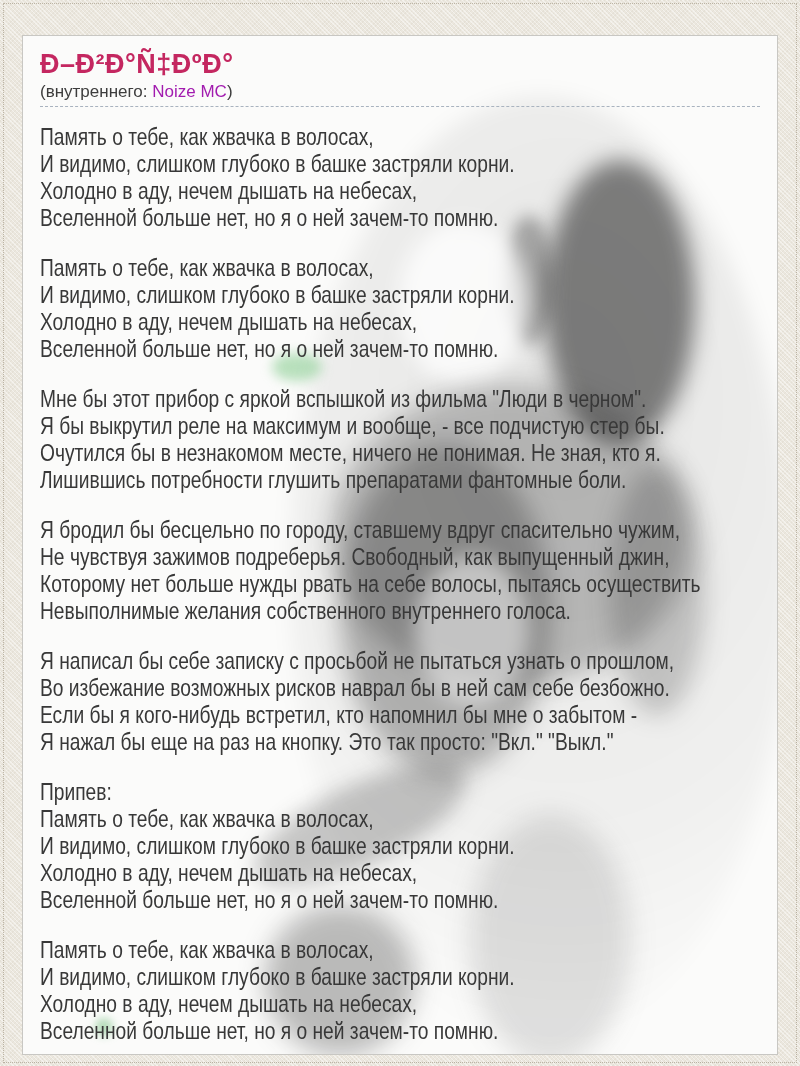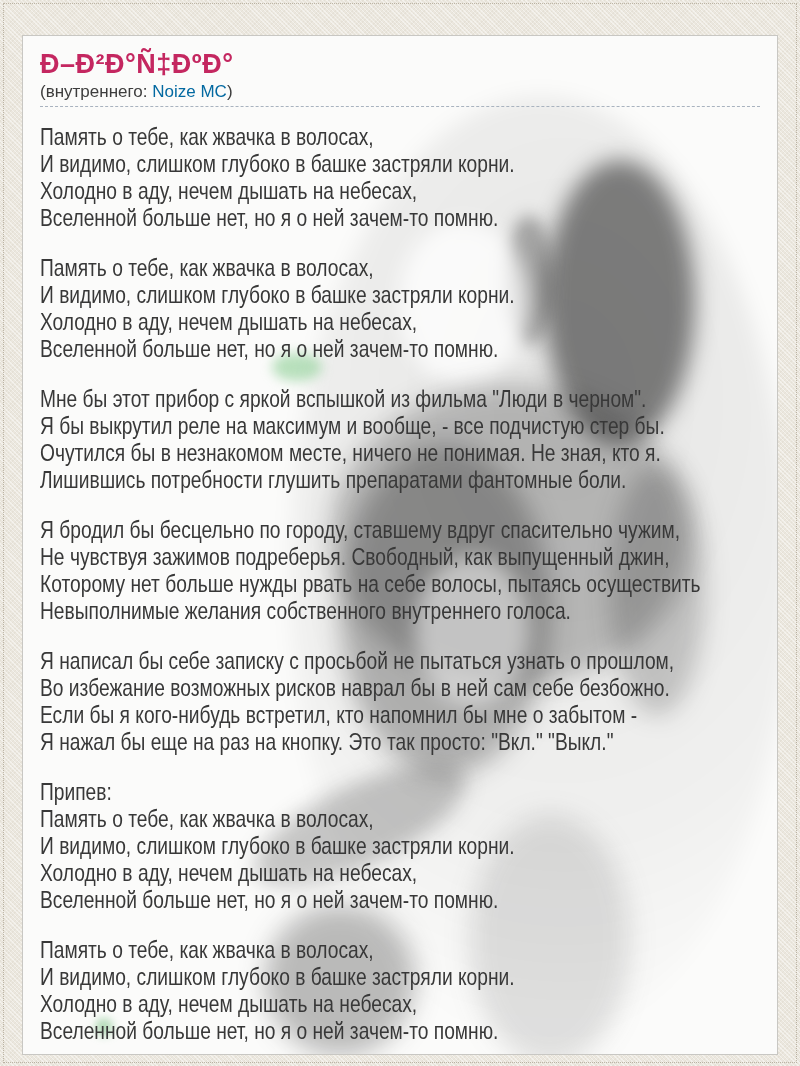--- a/index.html
+++ b/index.html
@@ -41,21 +41,21 @@
   .ph-jeans{left:447px;top:779px;width:160px;height:250px;background:rgba(80,80,80,.16);filter:blur(13px);}
   .ph-green1{left:249px;top:317px;width:50px;height:28px;background:rgba(118,198,128,.5);filter:blur(6px);}
   .ph-green2{left:72px;top:982px;width:18px;height:18px;background:rgba(108,188,118,.5);filter:blur(4px);}
   
   .header{position:relative;z-index:1;}
   h1.song-title{
     margin:0;font-size:27px;line-height:30px;font-weight:bold;
     color:#c42760;letter-spacing:.5px;
   }
   .artist-line{margin-top:3px;font-size:17px;line-height:20px;color:#3d3d3d;}
-  .artist-line a{color:#0369a1;text-decoration:none;}
+  .artist-line a{color:#a21caf;text-decoration:none;}
   .header-sep{margin-top:4px;border-bottom:1px dashed #a9b3bf;height:0;}
   
   .lyrics{
     position:relative;z-index:1;margin-top:16px;
     width:900px;transform:scaleX(0.8);transform-origin:0 0;
     font-size:24px;line-height:27px;color:#383838;
   }
   .lyrics p.stanza{margin:0 0 23px 0;}
 </style>
 </head>

